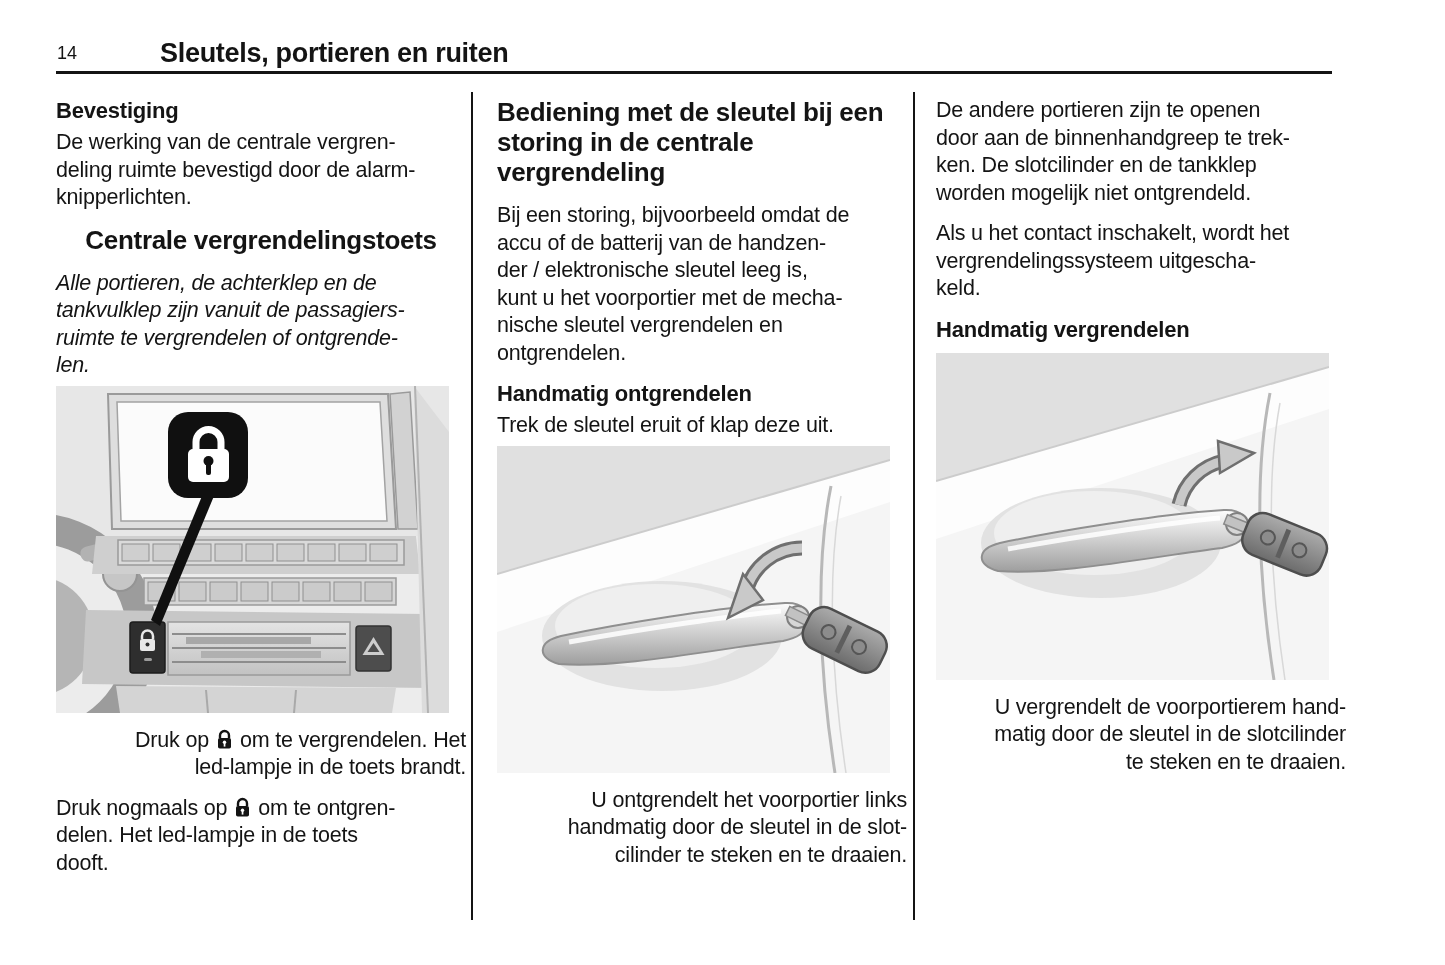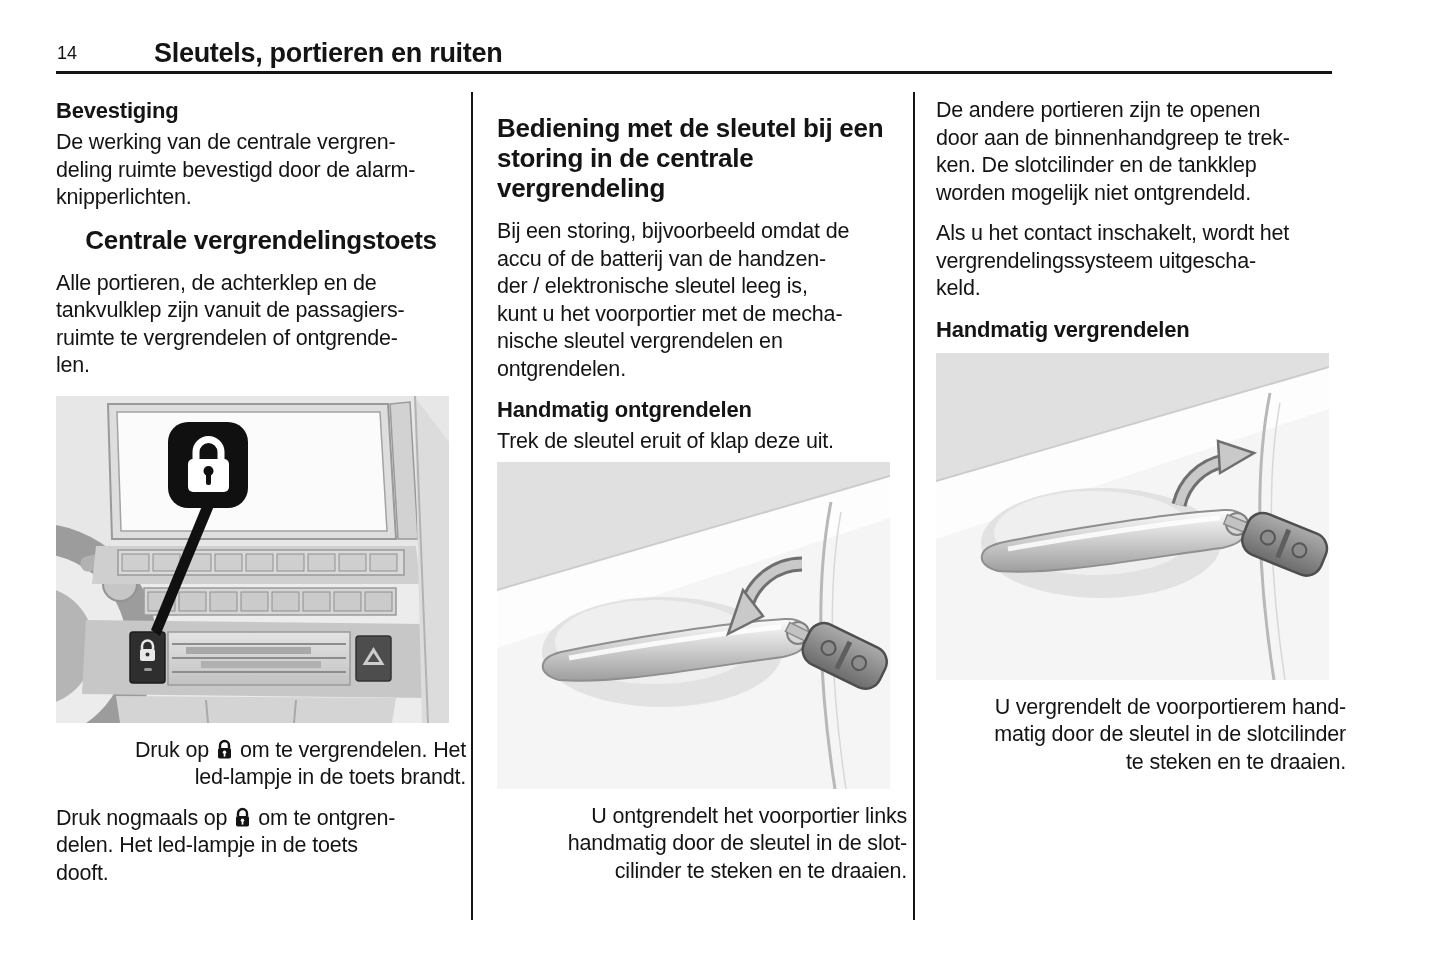--- a/index.html
+++ b/index.html
@@ -2,36 +2,36 @@
 <html><head>
 <meta charset="utf-8">
 <style>
   html,body{margin:0;padding:0;background:#ffffff;}
   body{
     width:1445px;height:965px;position:relative;overflow:hidden;
     font-family:"Liberation Sans", sans-serif;color:#141414;
     -webkit-font-smoothing:antialiased;
   }
   .pgnum{position:absolute;left:57px;top:38px;font-size:18px;line-height:30px;font-weight:400;}
-  .chapter{position:absolute;left:154px;top:38px;font-size:27px;line-height:30px;font-weight:700;letter-spacing:-0.3px;}
+  .chapter{position:absolute;left:160px;top:38px;font-size:27px;line-height:30px;font-weight:700;letter-spacing:-0.3px;}
   .hrule{position:absolute;left:56px;top:71px;width:1276px;height:3px;background:#141414;}
   .vdiv{position:absolute;top:92px;width:2px;height:828px;background:#141414;}
   .vdiv1{left:471px;}
   .vdiv2{left:913px;}
   .col{position:absolute;top:97px;width:410px;}
   .col1{left:56px;}
   .col2{left:497px;}
   .col3{left:936px;}
-  h2.sect{font-size:26px;line-height:30px;margin:16px 0 15px;font-weight:700;letter-spacing:-0.3px;white-space:pre-line;}
+  h2.sect{font-size:26px;line-height:30px;margin:0 0 15px;font-weight:700;letter-spacing:-0.3px;white-space:pre-line;}
   h2.mt{margin-top:12px;text-align:center;}
   h3.sub{font-size:22px;line-height:27px;margin:0 0 5px;font-weight:700;letter-spacing:-0.2px;}
   h3.mt{margin-top:12px;}
   h3.mt2{margin-top:4px;}
   p.body{font-size:21.5px;line-height:27.5px;margin:0 0 13px;white-space:pre-line;letter-spacing:-0.2px;}
-  p.tight{margin-bottom:16px;}
+  p.tight{margin-bottom:6px;font-style:italic;}
   p.cap{margin-top:14px;text-align:right;}
   p.ref{font-size:21.5px;line-height:27px;margin:2px 0 14px;letter-spacing:-0.2px;}
   .refarrow{display:inline-block;margin:0 5px;font-size:22px;}
   .fig{display:block;margin:0 0 0 0;line-height:0;}
   .fig svg{display:block;}
   .fig2wrap{margin-top:2px;}
   .inlock{display:inline-block;vertical-align:-3px;margin:0 6px;width:19px;height:21px;}
 </style>
 </head>
 <body>

